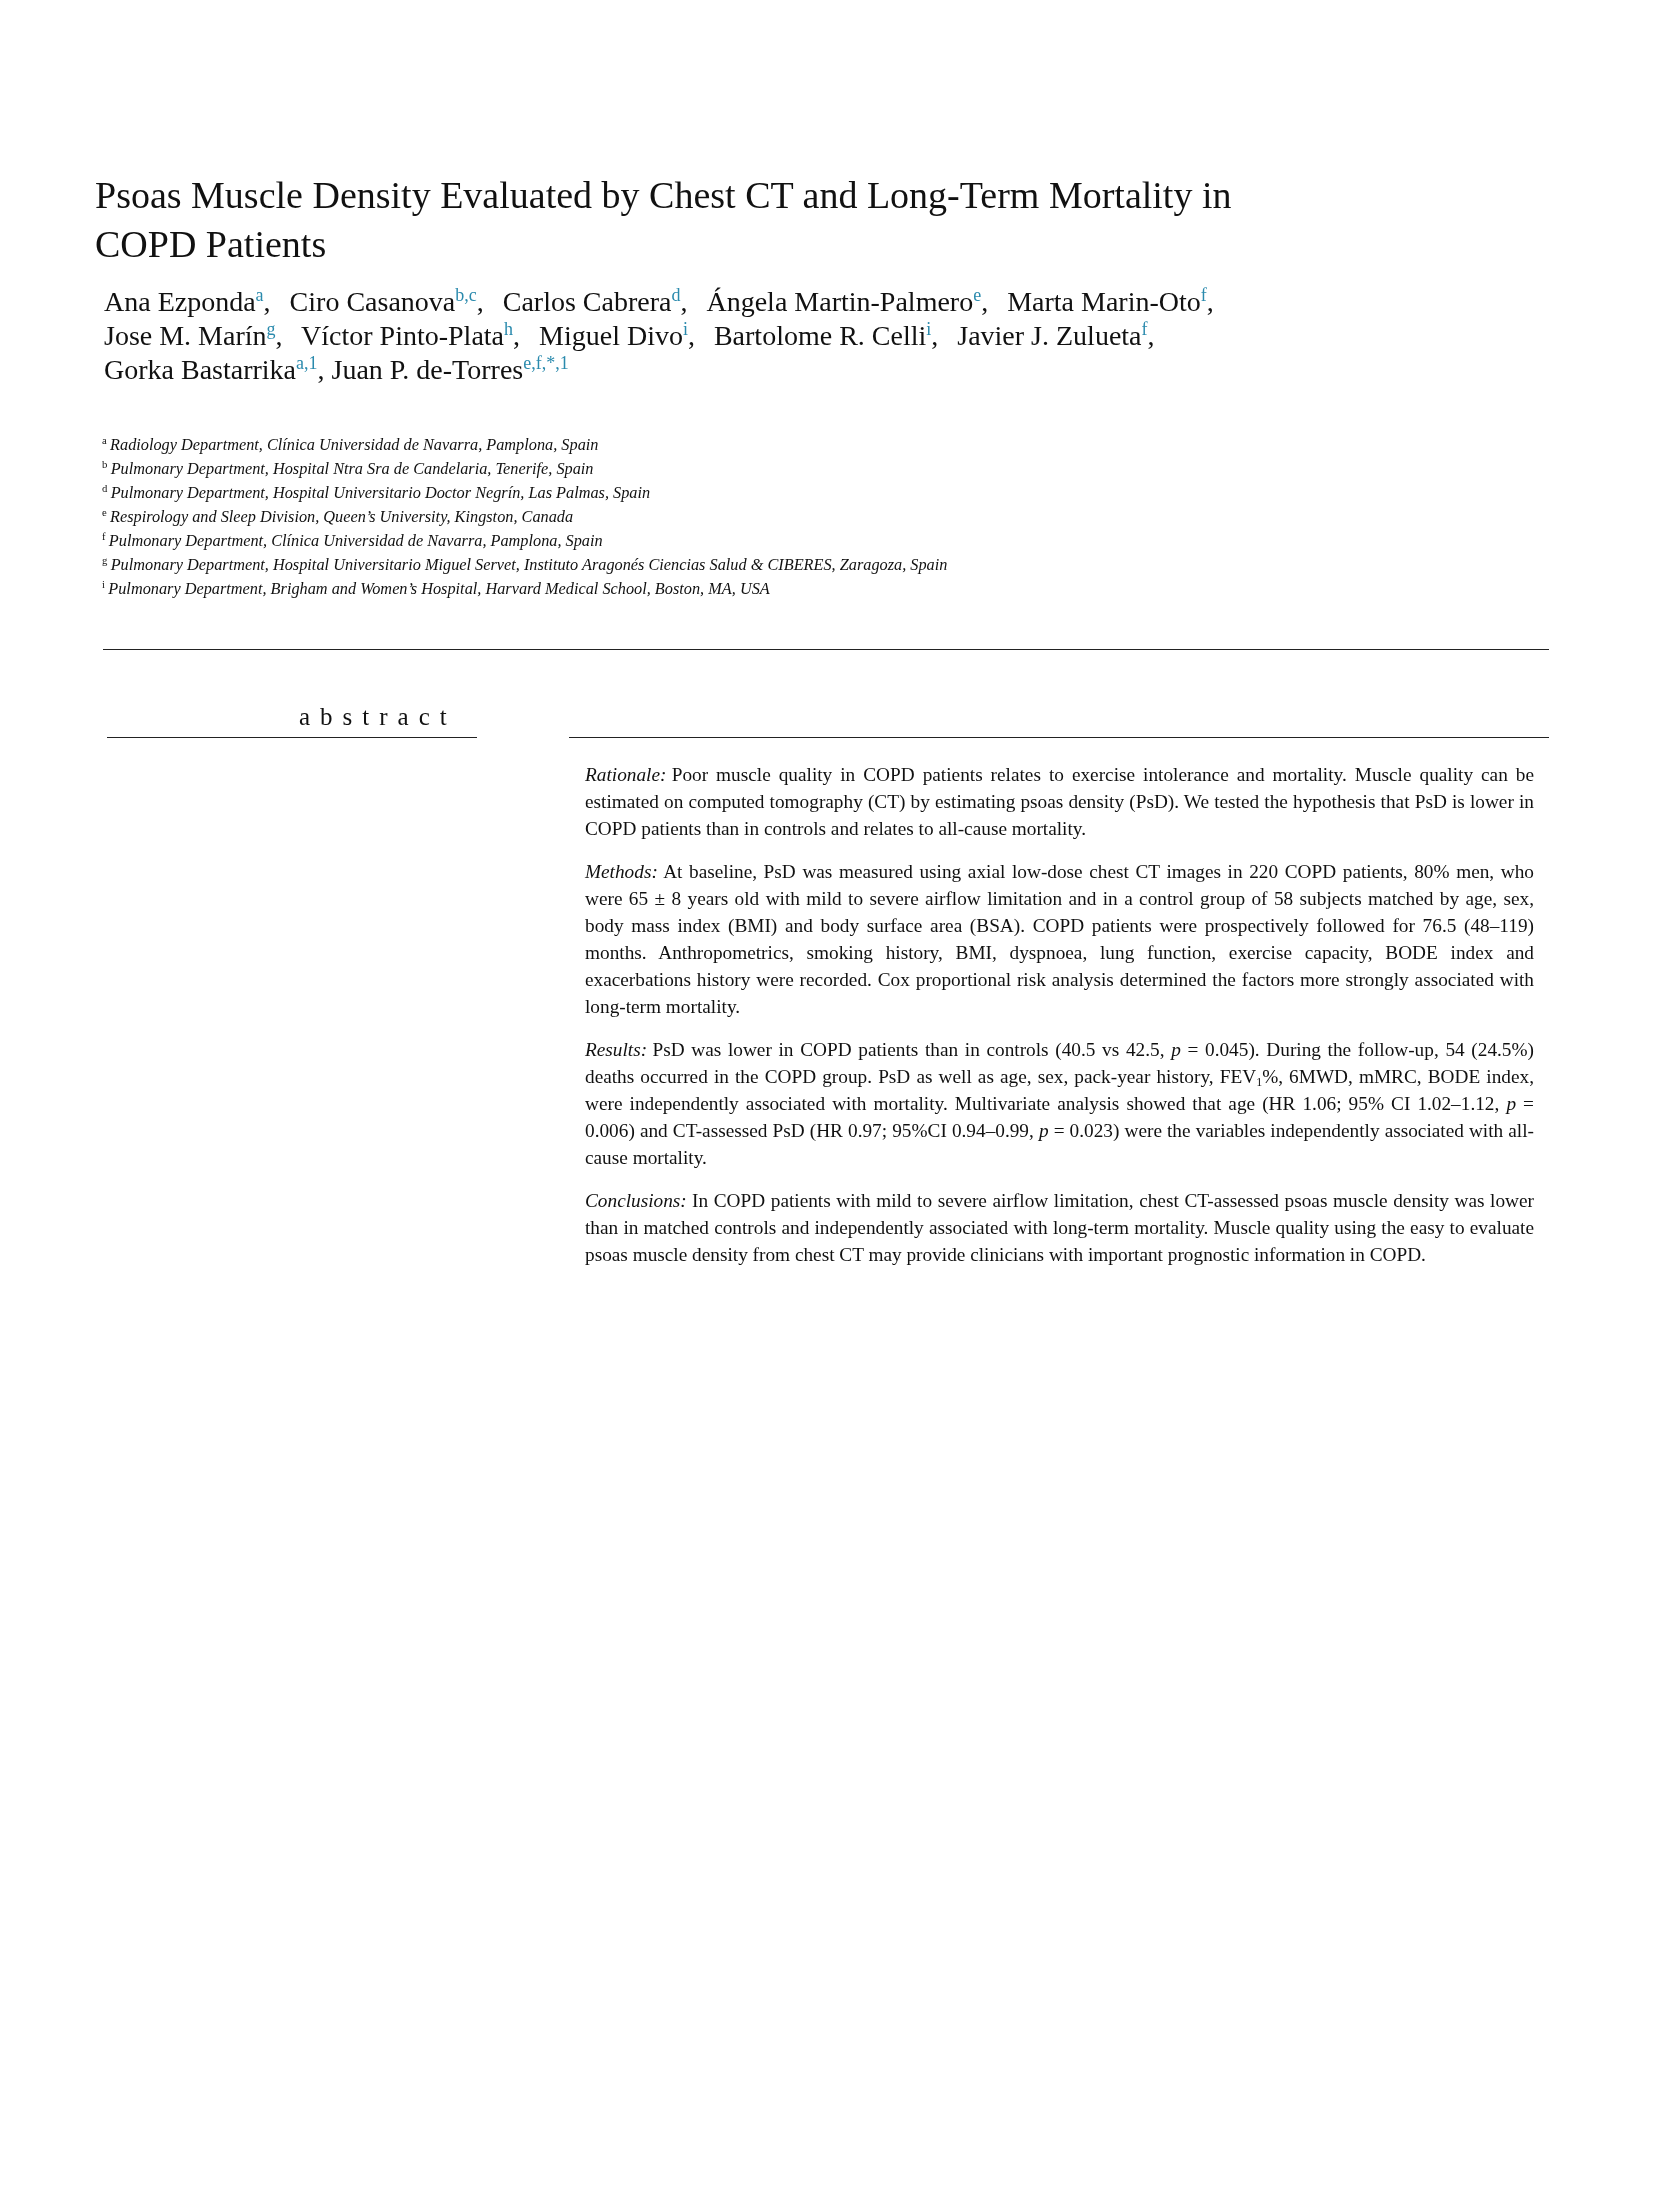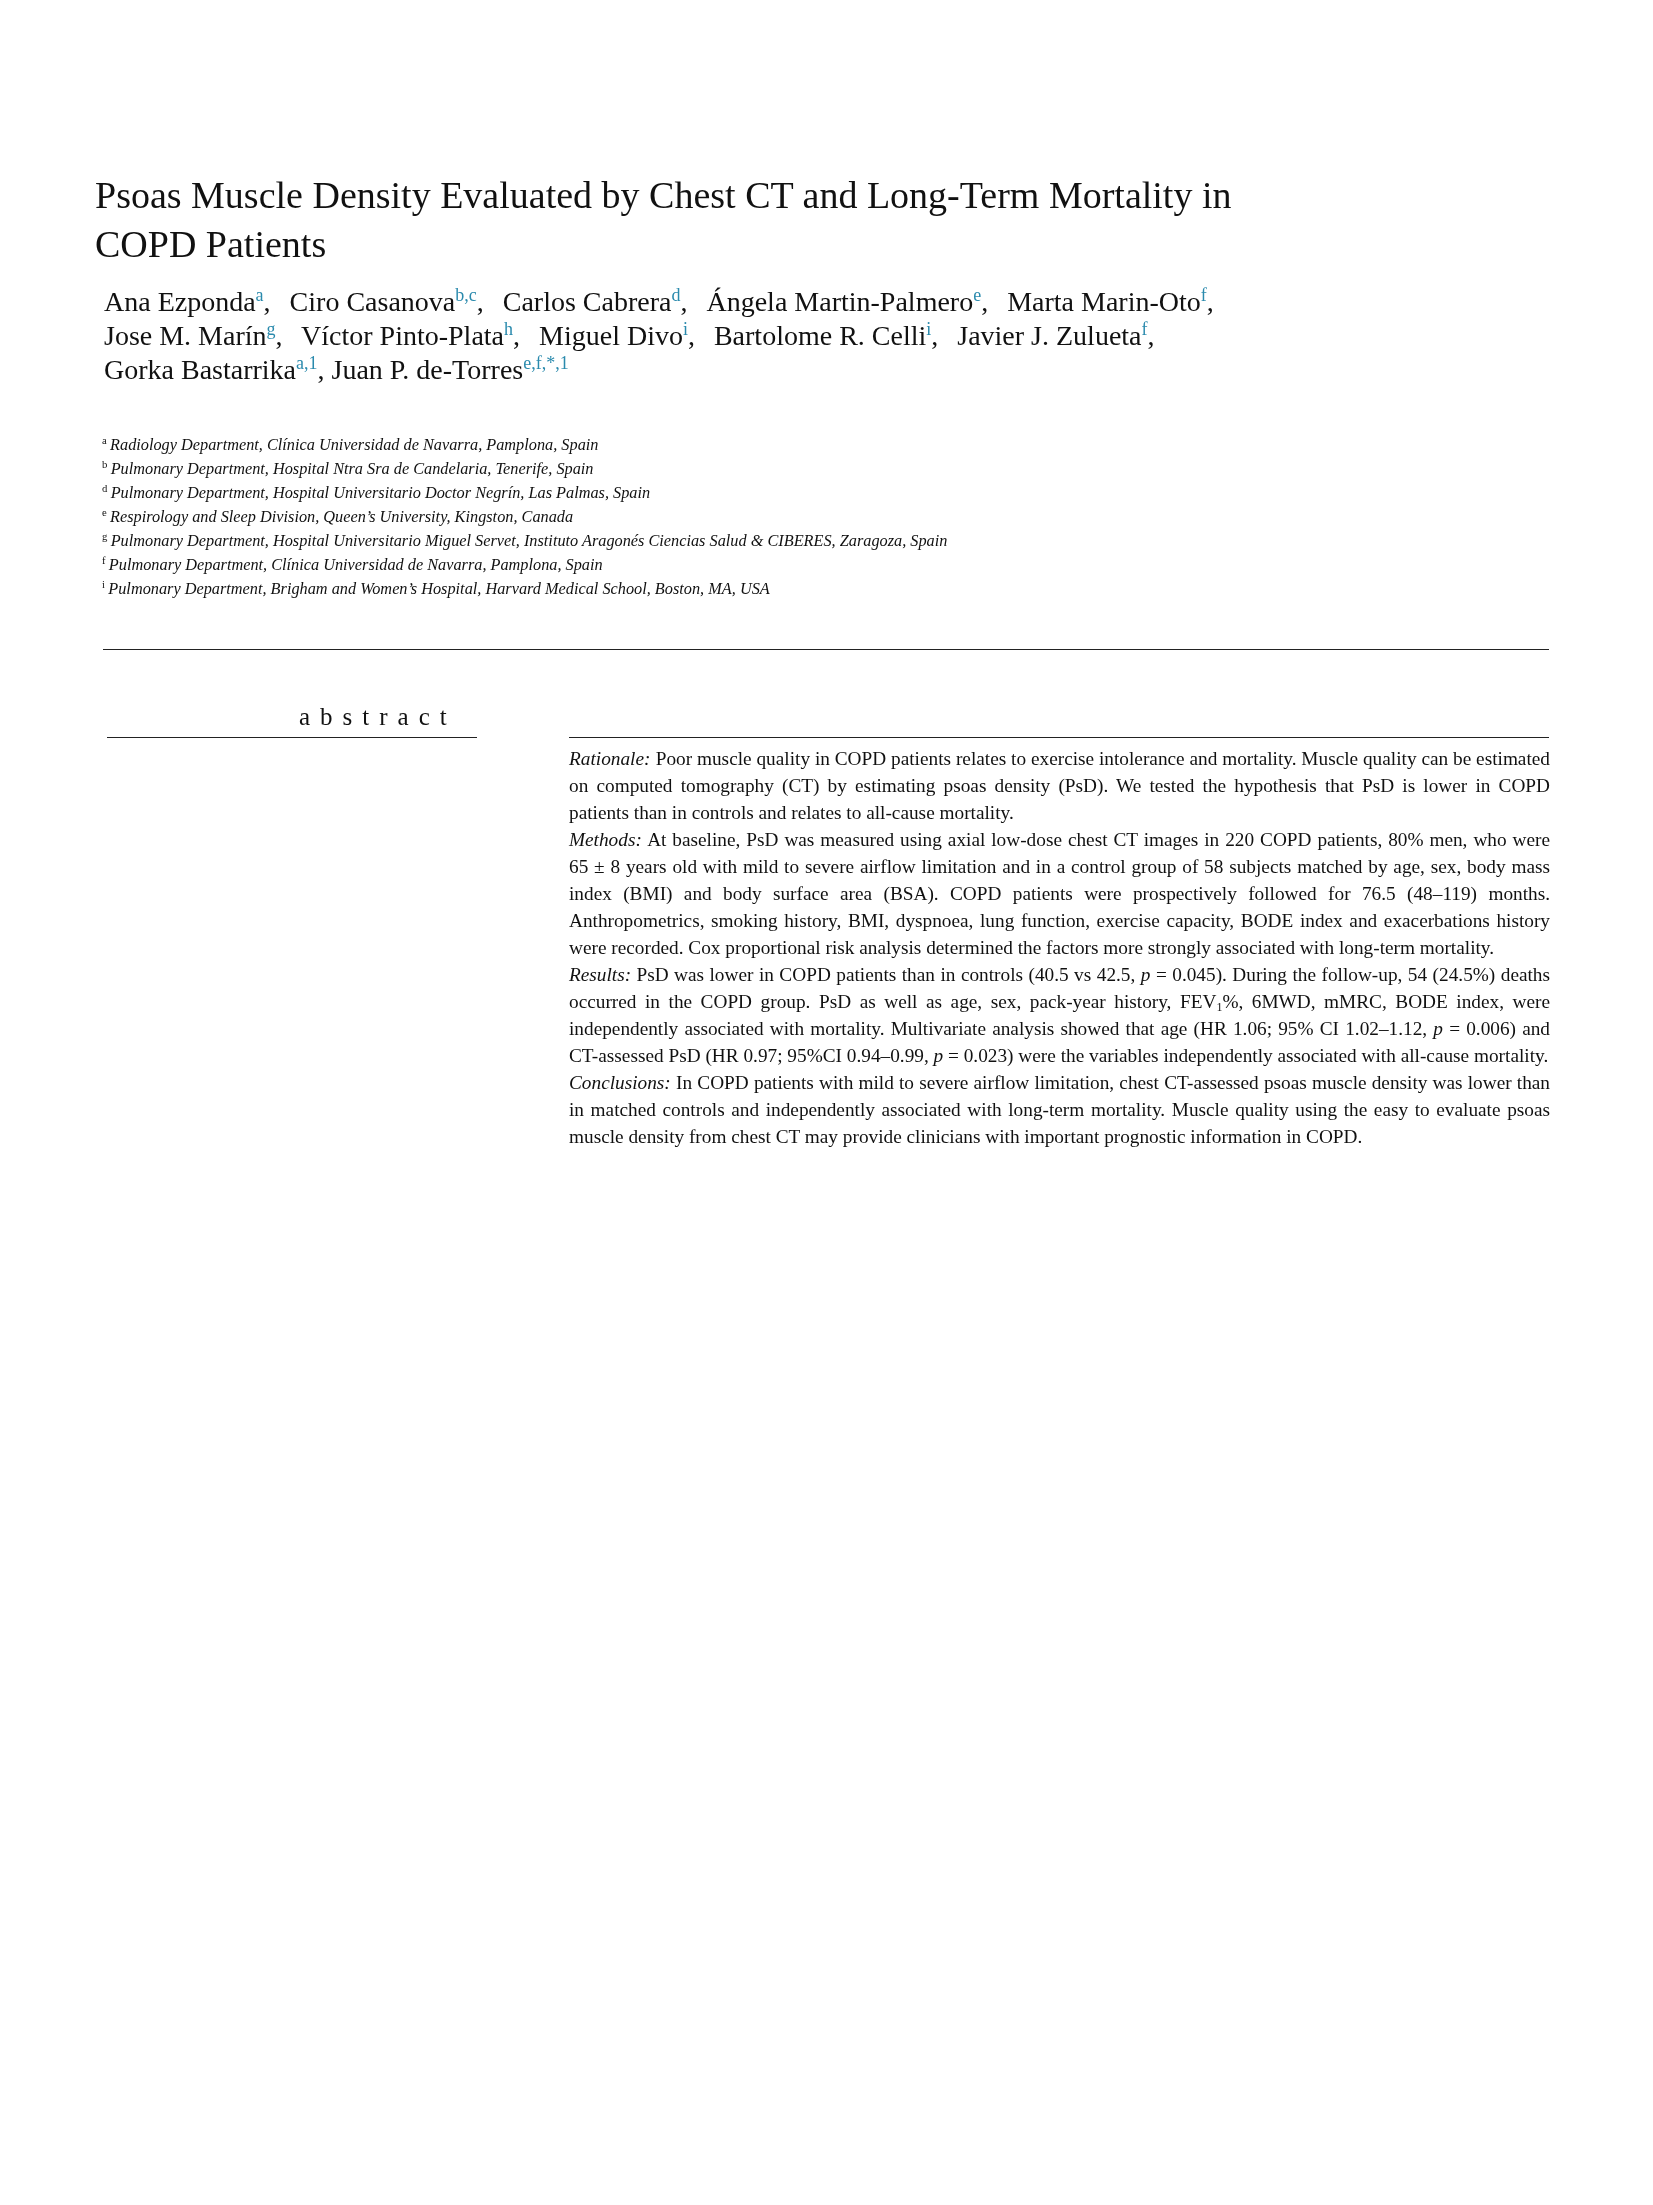--- a/index.html
+++ b/index.html
@@ -30,21 +30,21 @@
   .rule-left { left: 107px; top: 737px; width: 370px; }
   .rule-right { left: 569px; top: 737px; width: 980px; }
   .abstract-heading {
     position: absolute; left: 283px; top: 687px;
     font-size: 25px; letter-spacing: 10px; color: #111; margin: 16px; font-weight: normal;
   }
   .abstract-body {
     position: absolute; left: 569px; top: 745px; width: 981px;
     font-size: 19.3px; line-height: 27px; text-align: justify; color: #111;
   }
-  .abstract-body p { margin: 0; }
+  .abstract-body p { margin: 16px; }
   .abstract-body .label { font-style: italic; margin-right: 5.3px; }
   .abstract-body i { font-style: italic; }
   .sub { font-size: 12px; vertical-align: -3.3px; line-height: 0; }
 </style>
 </head>
 <body>
 
 <h1 class="title"><span>Psoas Muscle Density Evaluated by Chest CT and Long-Term Mortality in</span><br><span>COPD Patients</span></h1>
 
 <div class="authors">
@@ -60,22 +60,22 @@
   <span class="author"><span>Javier J. Zulueta</span><sup>f</sup>,</span><br>
   <span class="author"><span>Gorka Bastarrika</span><sup>a,1</sup>,</span>
   <span class="author"><span>Juan P. de-Torres</span><sup>e,f,*,1</sup></span>
 </div>
 
 <div class="affils">
   <div class="affil"><sup>a</sup><span>Radiology Department, Clínica Universidad de Navarra, Pamplona, Spain</span></div>
   <div class="affil"><sup>b</sup><span>Pulmonary Department, Hospital Ntra Sra de Candelaria, Tenerife, Spain</span></div>
   <div class="affil"><sup>d</sup><span>Pulmonary Department, Hospital Universitario Doctor Negrín, Las Palmas, Spain</span></div>
   <div class="affil"><sup>e</sup><span>Respirology and Sleep Division, Queen’s University, Kingston, Canada</span></div>
+  <div class="affil"><sup>f</sup><span>Pulmonary Department, Clínica Universidad de Navarra, Pamplona, Spain</span></div>
   <div class="affil"><sup>g</sup><span>Pulmonary Department, Hospital Universitario Miguel Servet, Instituto Aragonés Ciencias Salud &amp; CIBERES, Zaragoza, Spain</span></div>
-  <div class="affil"><sup>f</sup><span>Pulmonary Department, Clínica Universidad de Navarra, Pamplona, Spain</span></div>
   <div class="affil"><sup>i</sup><span>Pulmonary Department, Brigham and Women’s Hospital, Harvard Medical School, Boston, MA, USA</span></div>
 </div>
 
 <div class="rule rule-top"></div>
 
 <h2 class="abstract-heading">abstract</h2>
 
 <div class="rule rule-left"></div>
 <div class="rule rule-right"></div>
 

